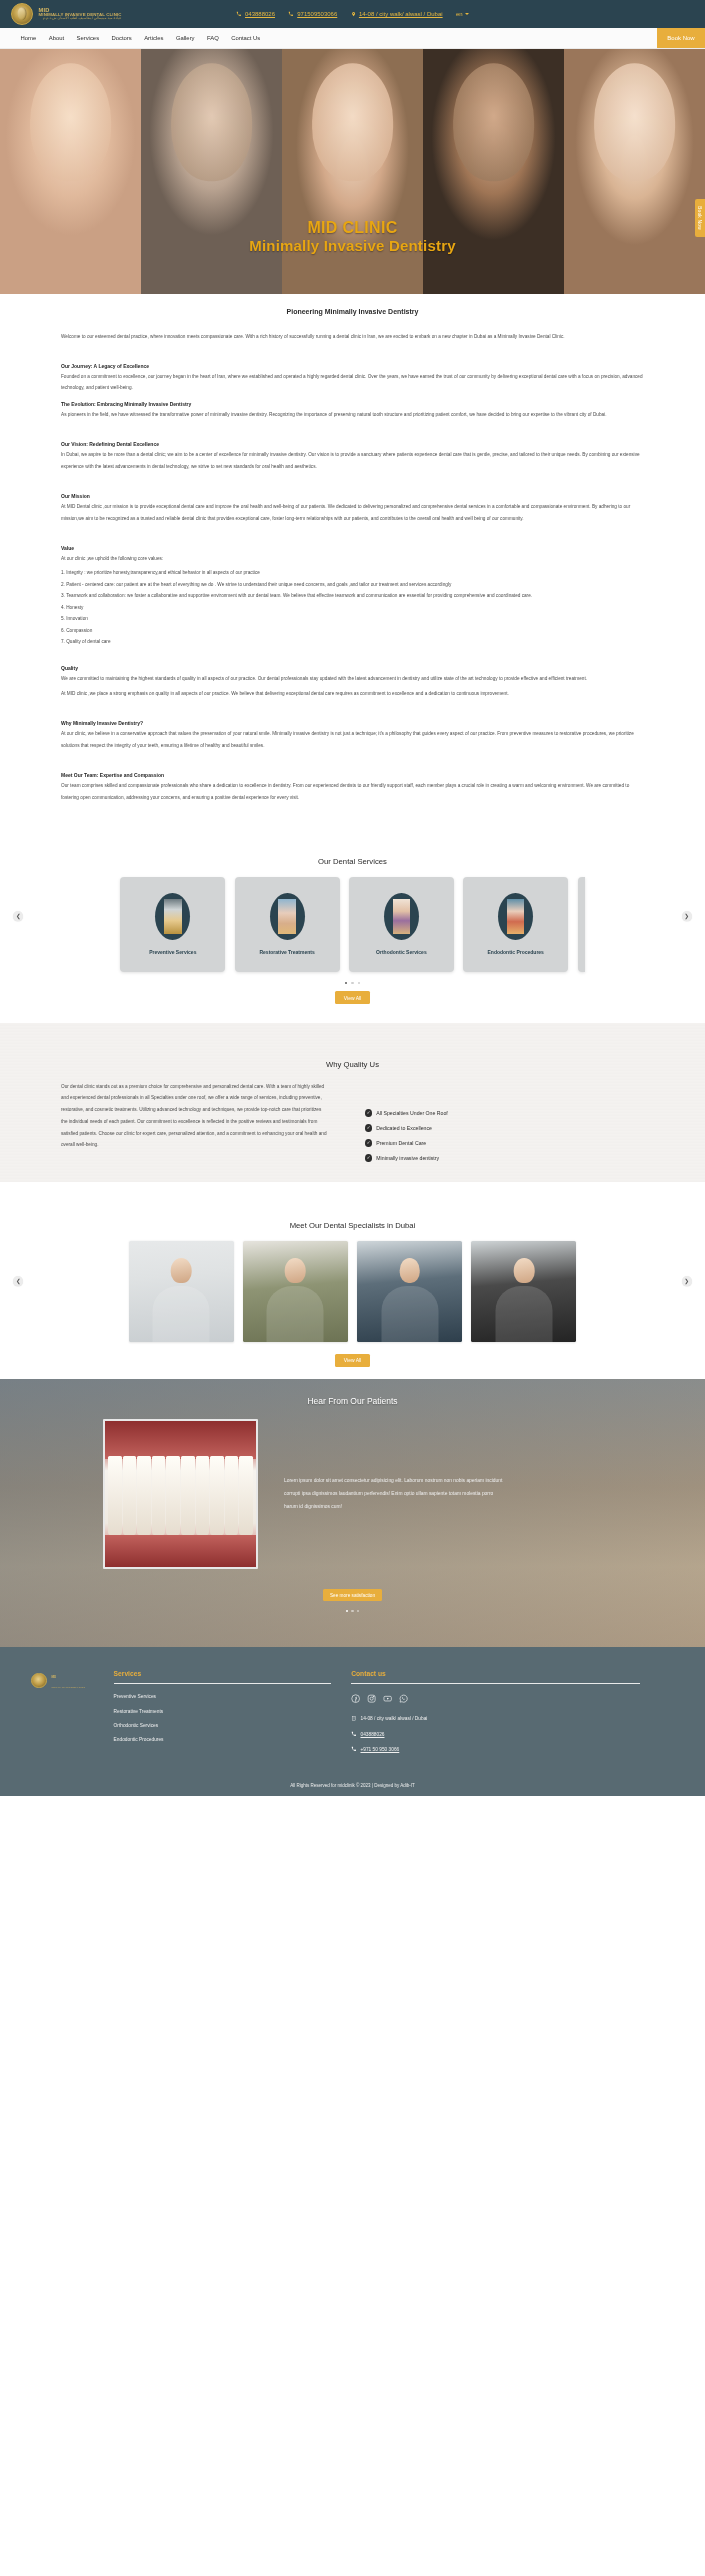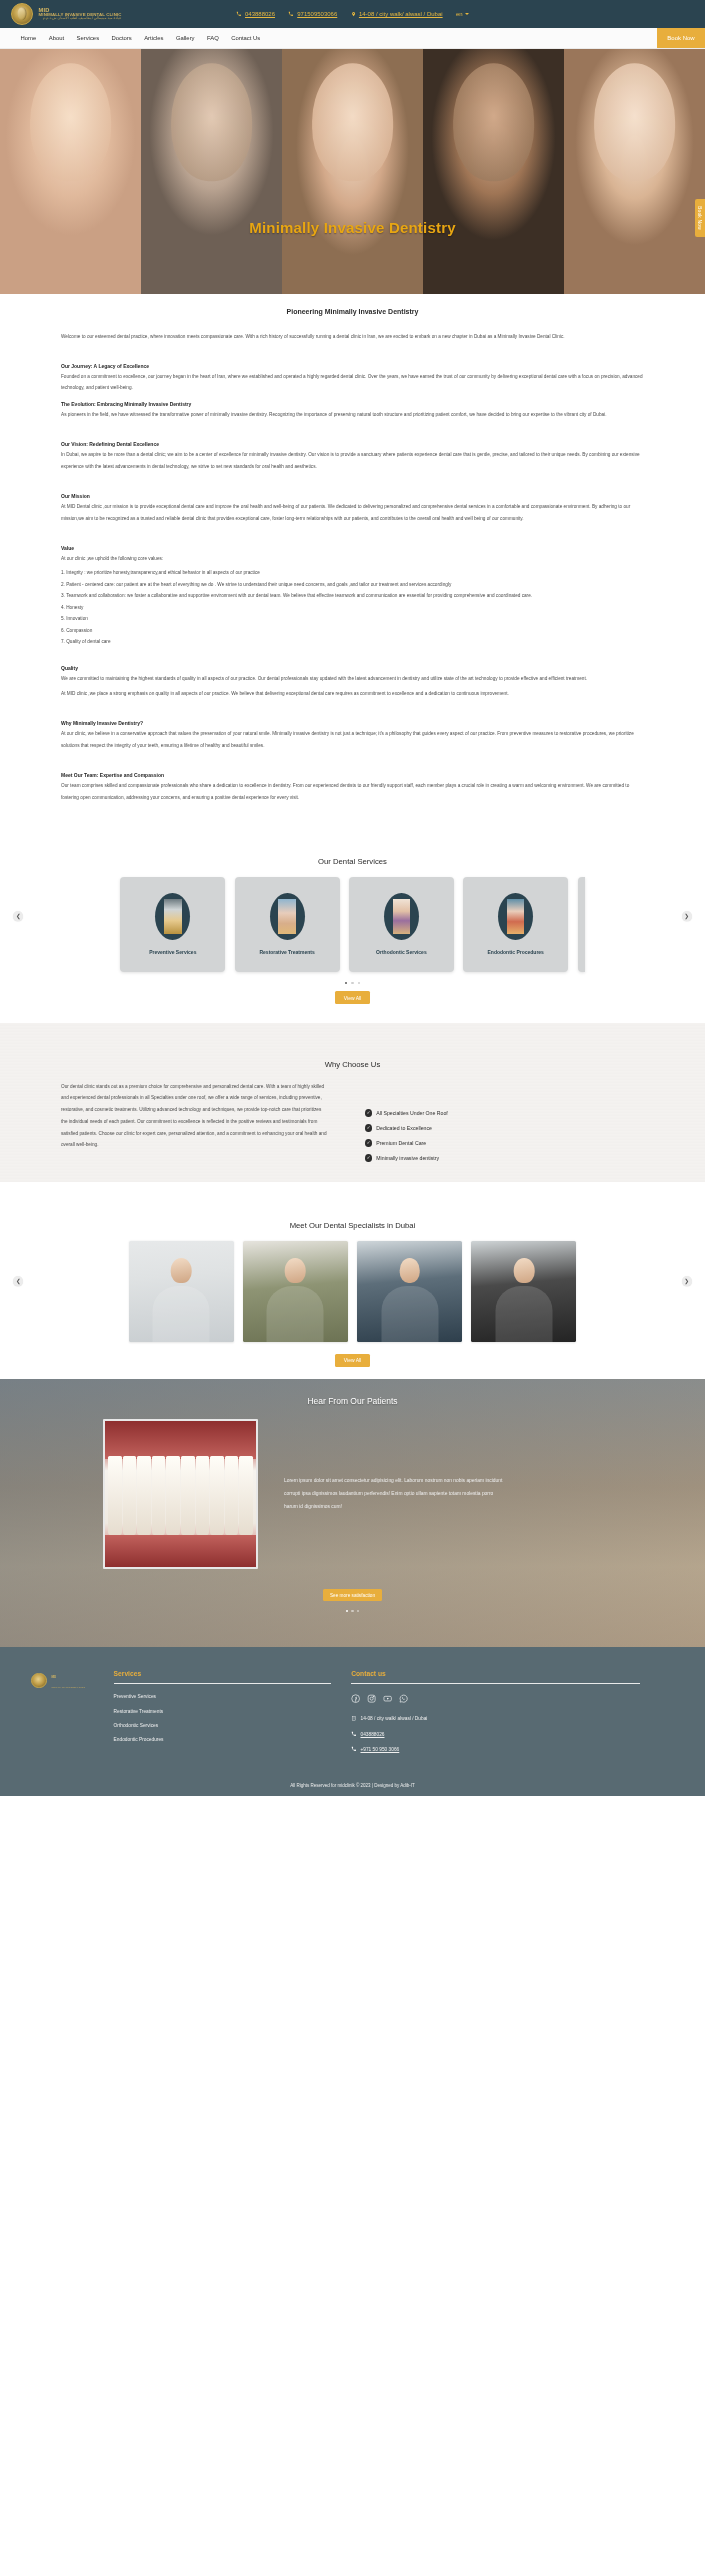--- a/index.html
+++ b/index.html
@@ -416,20 +416,21 @@
         <div class="hero-face" style="background:radial-gradient(ellipse at 50% 45%,#f4ddc7,#d2a888)"></div>
       </div>
     <div class="hero-cell h4">
         <div class="hero-face" style="background:radial-gradient(ellipse at 50% 45%,#d2aa8b,#8a6a4e)"></div>
       </div>
     <div class="hero-cell h5">
         <div class="hero-face" style="background:radial-gradient(ellipse at 50% 45%,#f6e2cf,#d6b193)"></div>
       </div>
   </div>
   <div class="hero-overlay">
+    <div class="hero-t1">MID CLINIC</div>
     <div class="hero-t2">Minimally Invasive Dentistry</div>
   </div>
   <div class="side-tab">Book Now</div>
 
 </div>
 
 <div class="article">
   <h1 class="page-title">Pioneering Minimally Invasive Dentistry</h1>
 
   <p>Welcome to our esteemed dental practice, where innovation meets compassionate care. With a rich history of successfully running a dental clinic in Iran, we are excited to embark on a new chapter in Dubai as a Minimally Invasive Dental Clinic.</p>
@@ -516,21 +517,21 @@
 
   <div class="dots">
     <div class="dot on"></div>
     <div class="dot"></div>
     <div class="dot"></div>
   </div>
   <button class="view-all">View All</button>
 </div>
 
 <div class="why-sec">
-  <div class="sec-title">Why Choose Us</div>
+  <div class="sec-title">Why Quality Us</div>
   <div class="why-grid">
     <div class="why-text">
       <p>Our dental clinic stands out as a premium choice for comprehensive and personalized dental care. With a team of highly skilled and experienced dental professionals in all Specialties under one roof, we offer a wide range of services, including preventive, restorative, and cosmetic treatments. Utilizing advanced technology and techniques, we provide top-notch care that prioritizes the individual needs of each patient. Our commitment to excellence is reflected in the positive reviews and testimonials from satisfied patients. Choose our clinic for expert care, personalized attention, and a commitment to enhancing your oral health and overall well-being.</p>
     </div>
     <div class="why-list">
       <div class="why-item">
         <span class="check-badge">✓</span>
         <span class="lbl">All Specialties Under One Roof</span>
       </div>
       <div class="why-item">

